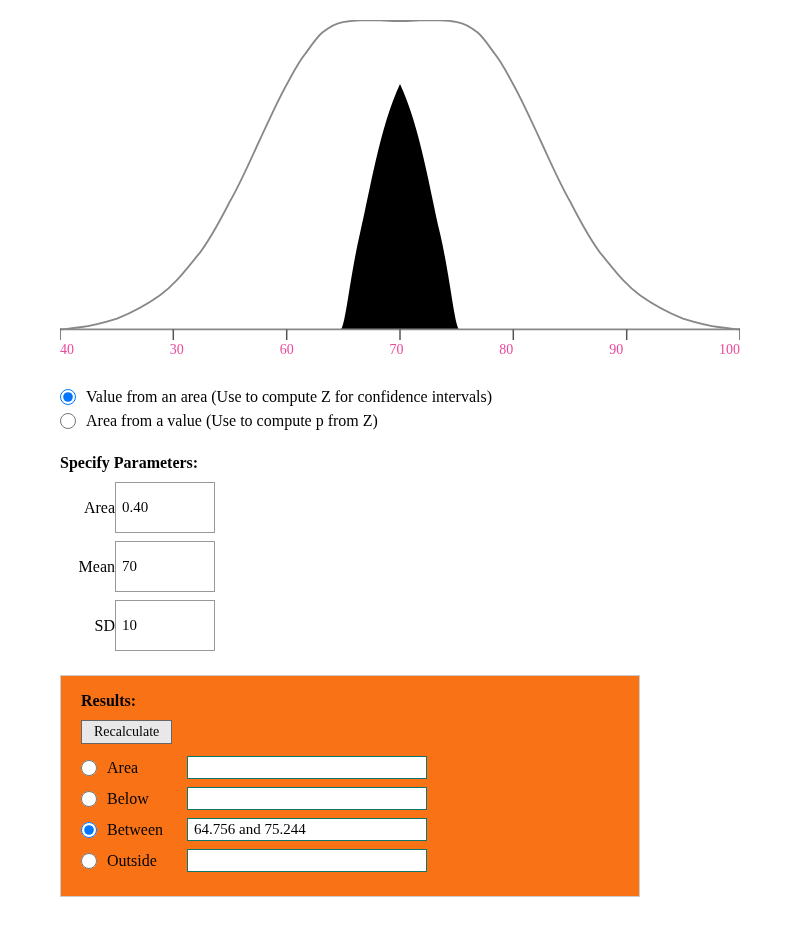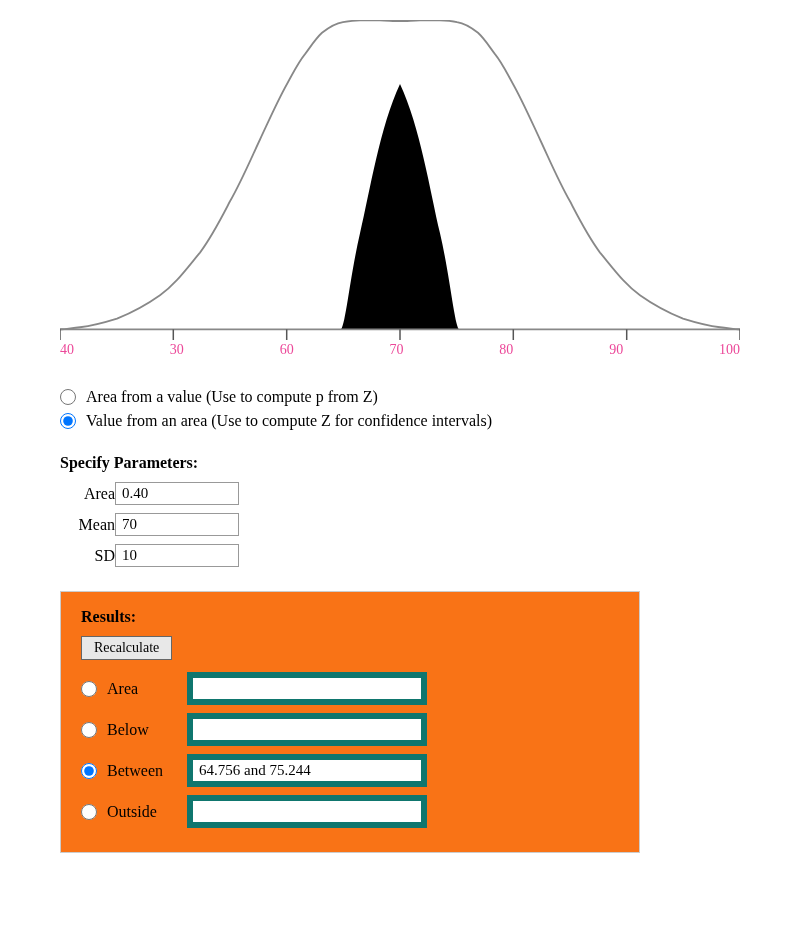--- a/index.html
+++ b/index.html
@@ -72,24 +72,24 @@
     }
 
     .param-label {
       width: 55px;
       text-align: right;
       margin-right: 0;
     }
 
     .param-input {
       border: 1px solid #999;
-      padding: 2px 6px;
+      padding: 16px 6px;
       font-size: 15px;
       font-family: Georgia, serif;
-      width: 124px;
+      width: 100px;
     }
 
     .results-section {
       background: #f97316;
       border: 1px solid #ccc;
       padding: 16px 20px;
       width: 580px;
     }
 
     .results-title {
@@ -120,21 +120,21 @@
       width: 16px;
       height: 16px;
       cursor: pointer;
     }
 
     .result-label {
       width: 70px;
     }
 
     .result-input {
-      border: 6px solid #0f766e;
+      border: 1px solid #0f766e;
       padding: 2px 6px;
       font-size: 15px;
       font-family: Georgia, serif;
       width: 240px;
     }
   </style>
 </head>
 <body>
 
 <div class="chart-area">
@@ -211,26 +211,26 @@
     <span>80</span>
     <span>90</span>
     <span>100</span>
   </div>
 </div>
 
 <div class="controls-area">
 
   <div class="radio-group">
     <div class="radio-item">
+      <input type="radio" id="opt-value-from-area" name="mode" checked="" style="">
+      <label for="opt-value-from-area">Value from an area (Use to compute Z for confidence intervals)</label>
+    </div>
+    <div class="radio-item">
       <input type="radio" id="opt-area-from-value" name="mode" style="">
       <label for="opt-area-from-value">Area from a value (Use to compute p from Z)</label>
-    </div>
-    <div class="radio-item">
-      <input type="radio" id="opt-value-from-area" name="mode" checked="" style="">
-      <label for="opt-value-from-area">Value from an area (Use to compute Z for confidence intervals)</label>
     </div>
   </div>
 
   <div class="params-section">
     <div class="params-title">Specify Parameters:</div>
     <div class="param-row">
       <span class="param-label">Area</span>
       <input class="param-input" type="text" value="0.40" style="">
     </div>
     <div class="param-row">

